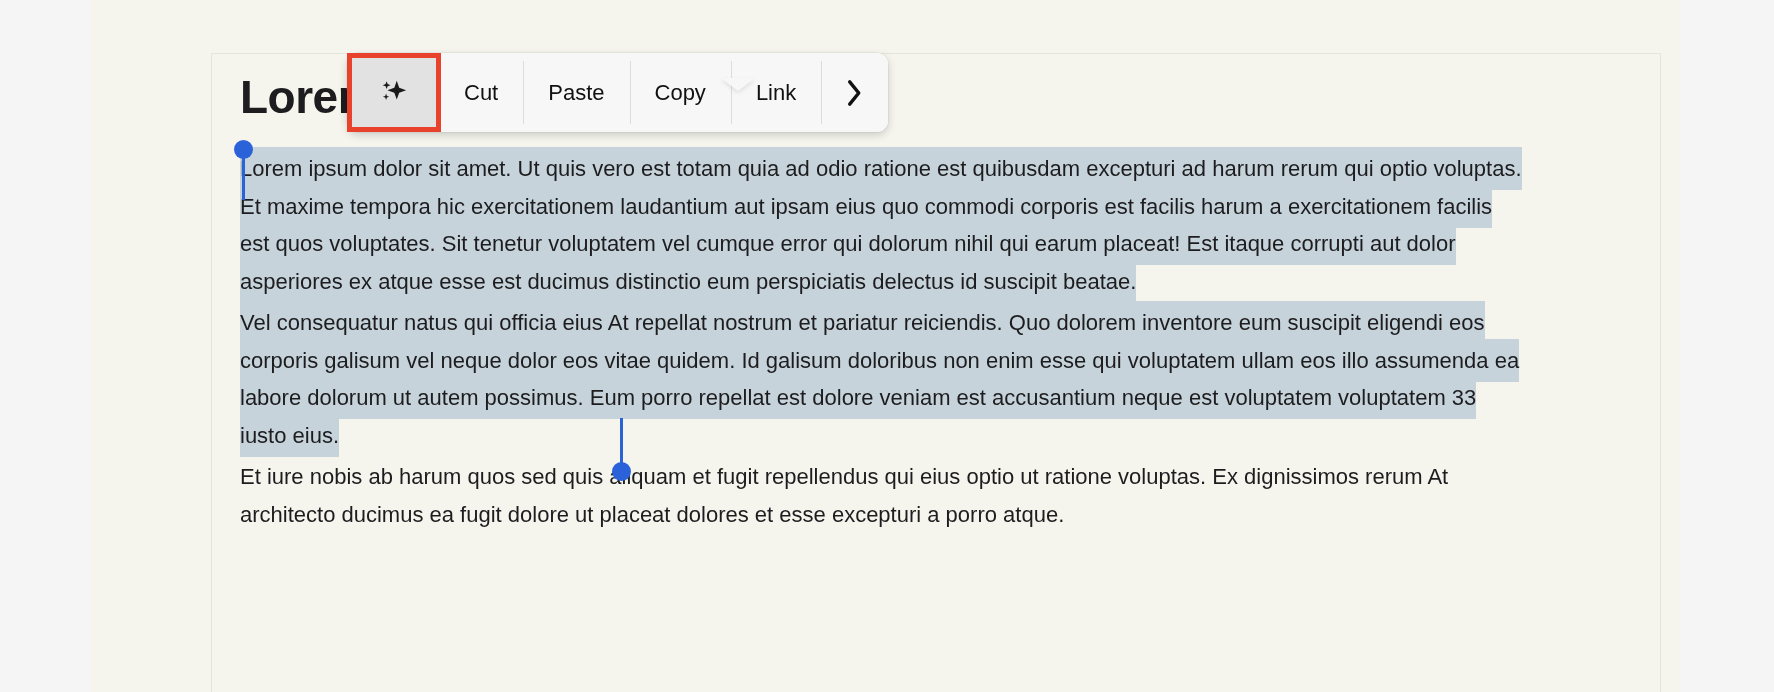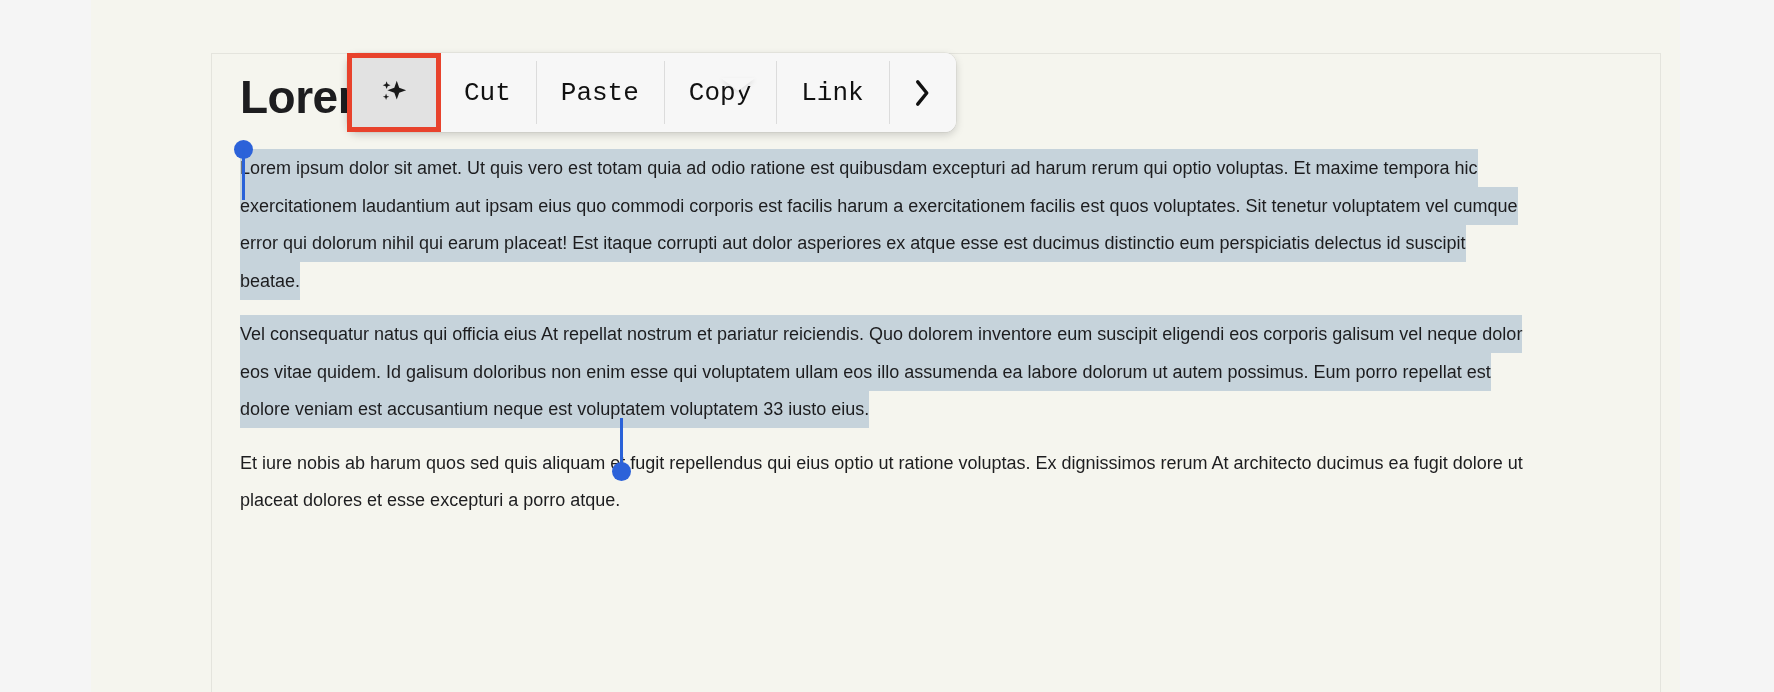--- a/index.html
+++ b/index.html
@@ -59,29 +59,29 @@
     white-space: nowrap;
     line-height: 1.2;
   }
 
   
   .body-text {
     position: absolute;
     left: 0;
     top: 96px;
     width: 1286px;
-    font-size: 18px;
+    font-size: 22px;
     line-height: 37.5px;
     color: #1d1d1f;
   }
   .para {
     margin: 0;
   }
   .para + .para {
-    margin-top: 16px;
+    margin-top: 4px;
   }
 
   
   .sel {
     background: #c6d3db;
     box-decoration-break: clone;
     -webkit-box-decoration-break: clone;
     padding: 9px 0;
   }
 
@@ -140,27 +140,26 @@
     border-radius: 11px;
     box-shadow: 0 3px 9px rgba(0,0,0,0.17), 0 0 0 0.5px rgba(0,0,0,0.08);
     overflow: visible;
     z-index: 30;
   }
   .ctx-item {
     display: flex;
     align-items: center;
     justify-content: center;
     padding: 0 25px;
-    font-size: 26px;
+    font-size: 22px;
     color: #111;
     white-space: nowrap;
     position: relative;
     background: #f7f7f7;
     cursor: default;
-    font-family: Liberation Mono, monospace;
   }
   .ctx-item + .ctx-item::before {
     content: "";
     position: absolute;
     left: 0;
     top: 8px;
     bottom: 8px;
     width: 1px;
     background: #dcdcdc;
   }

